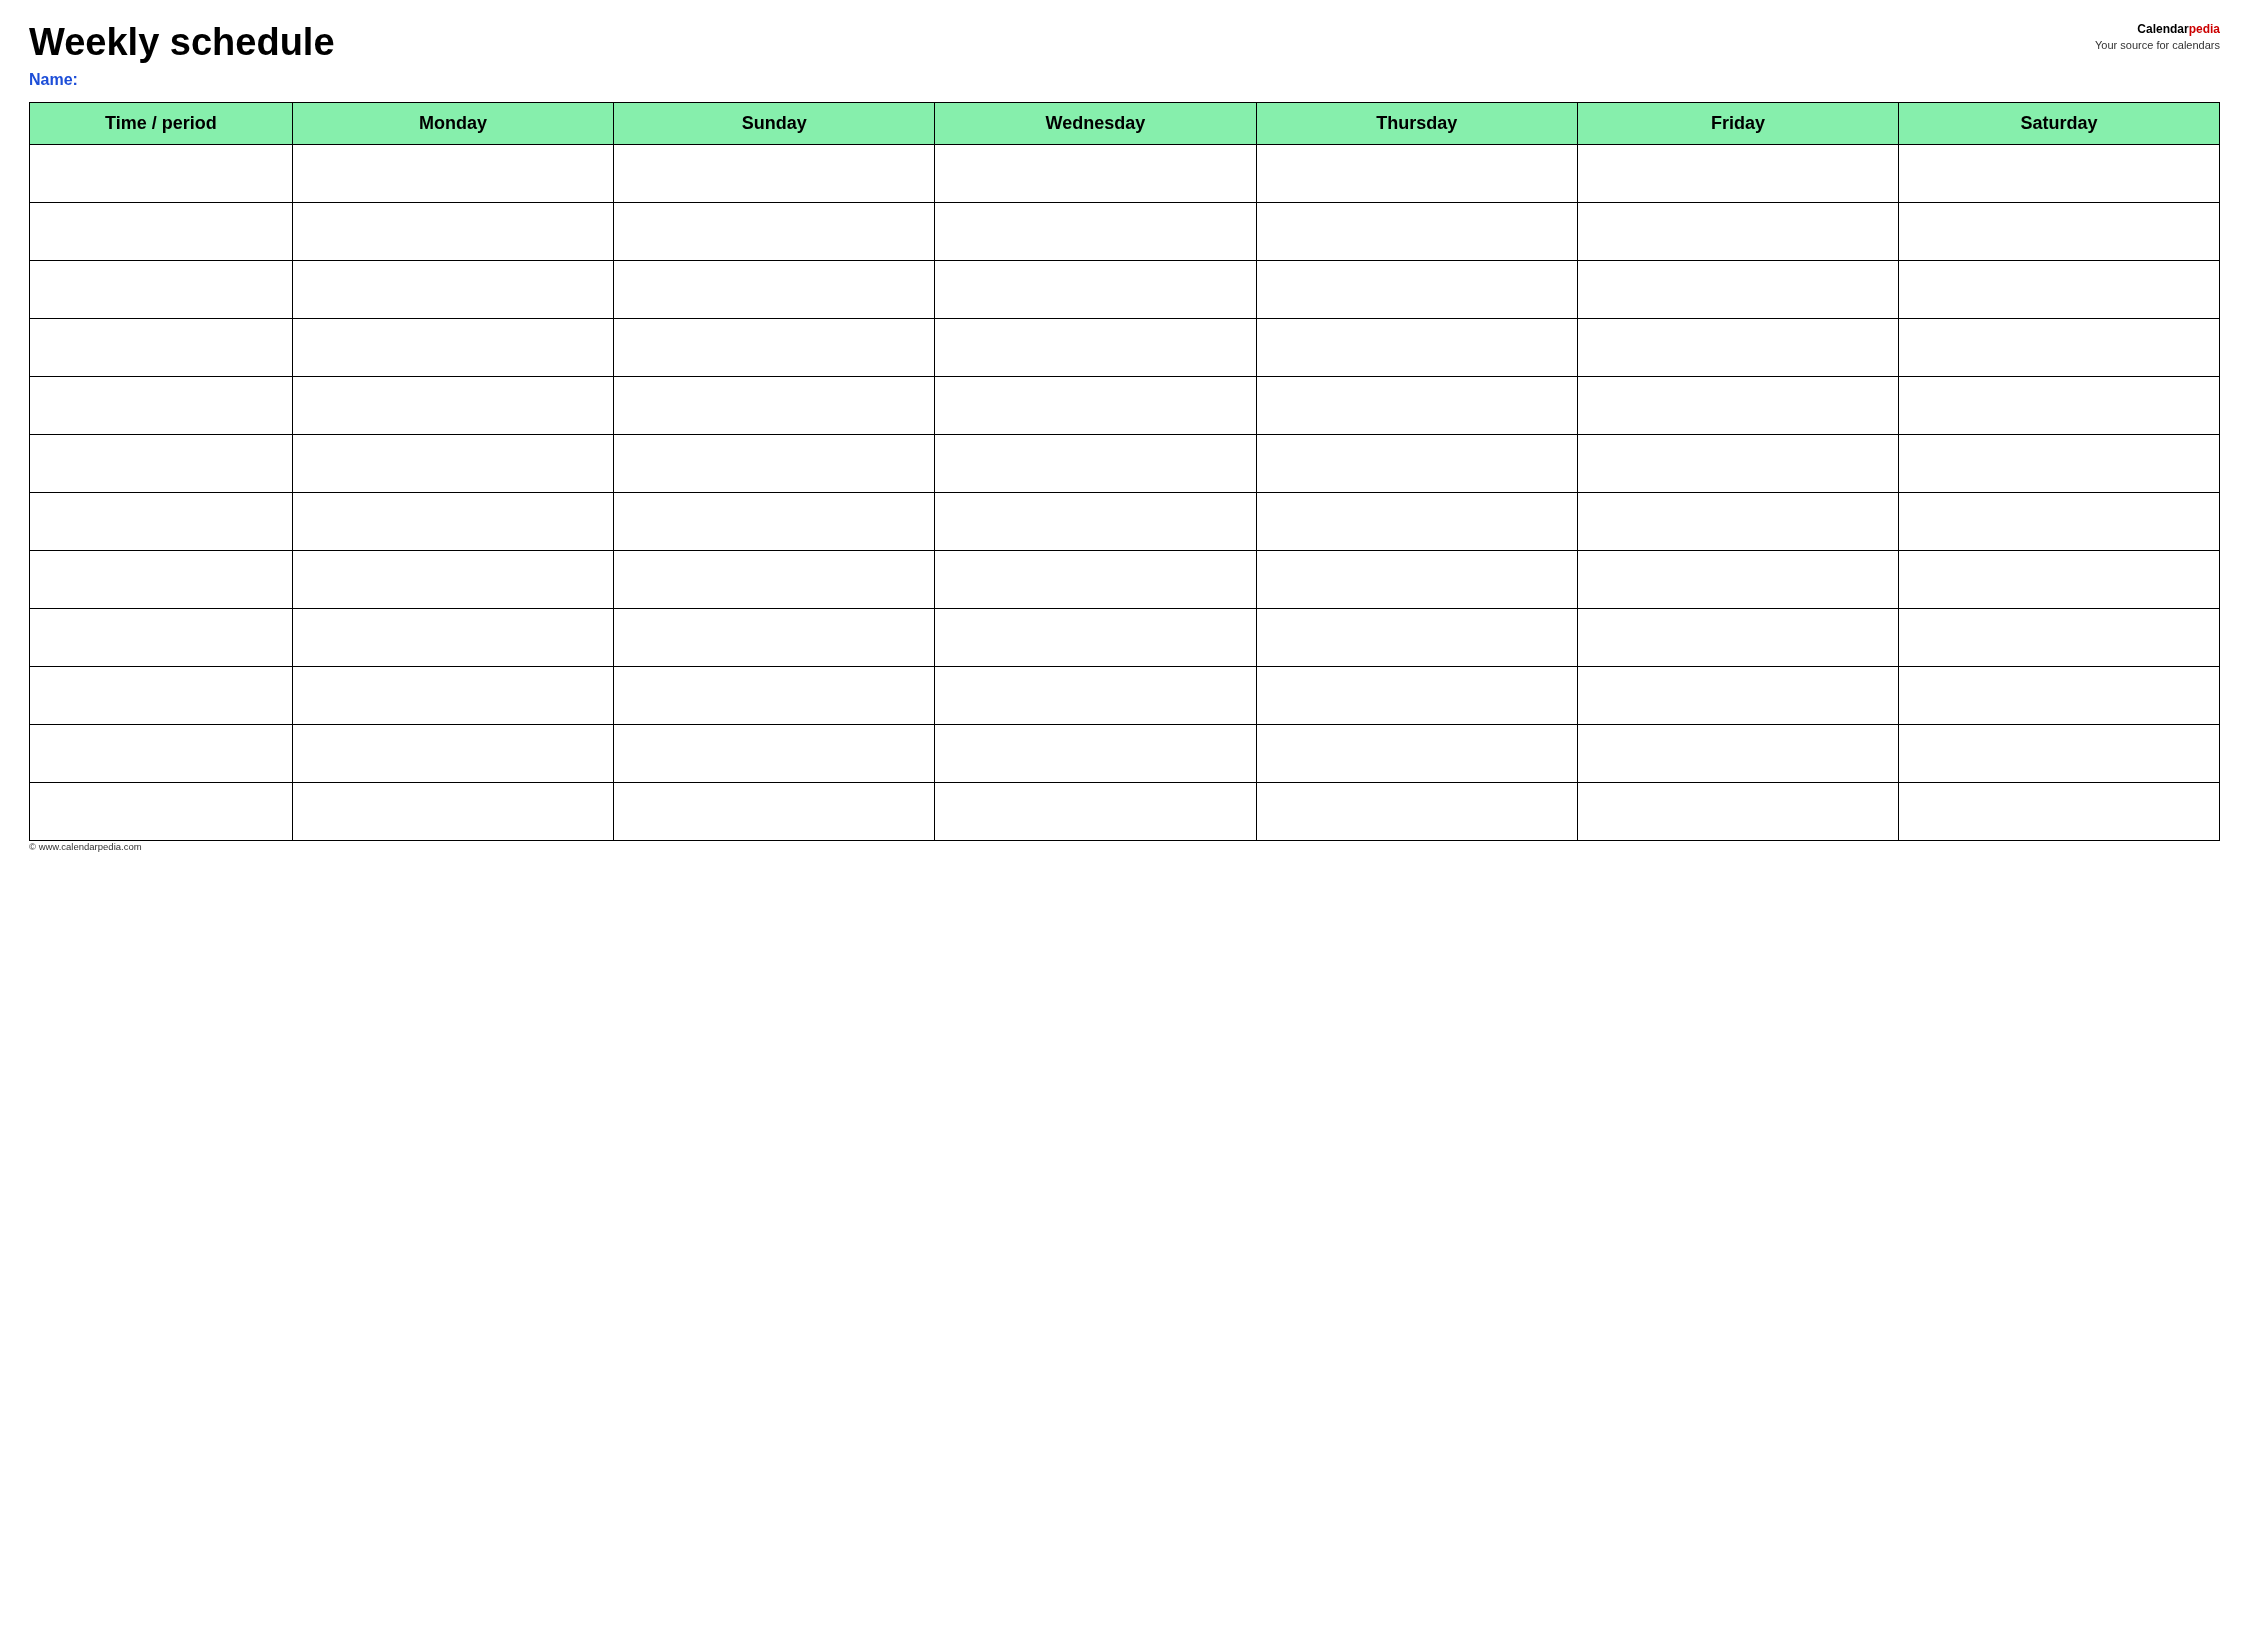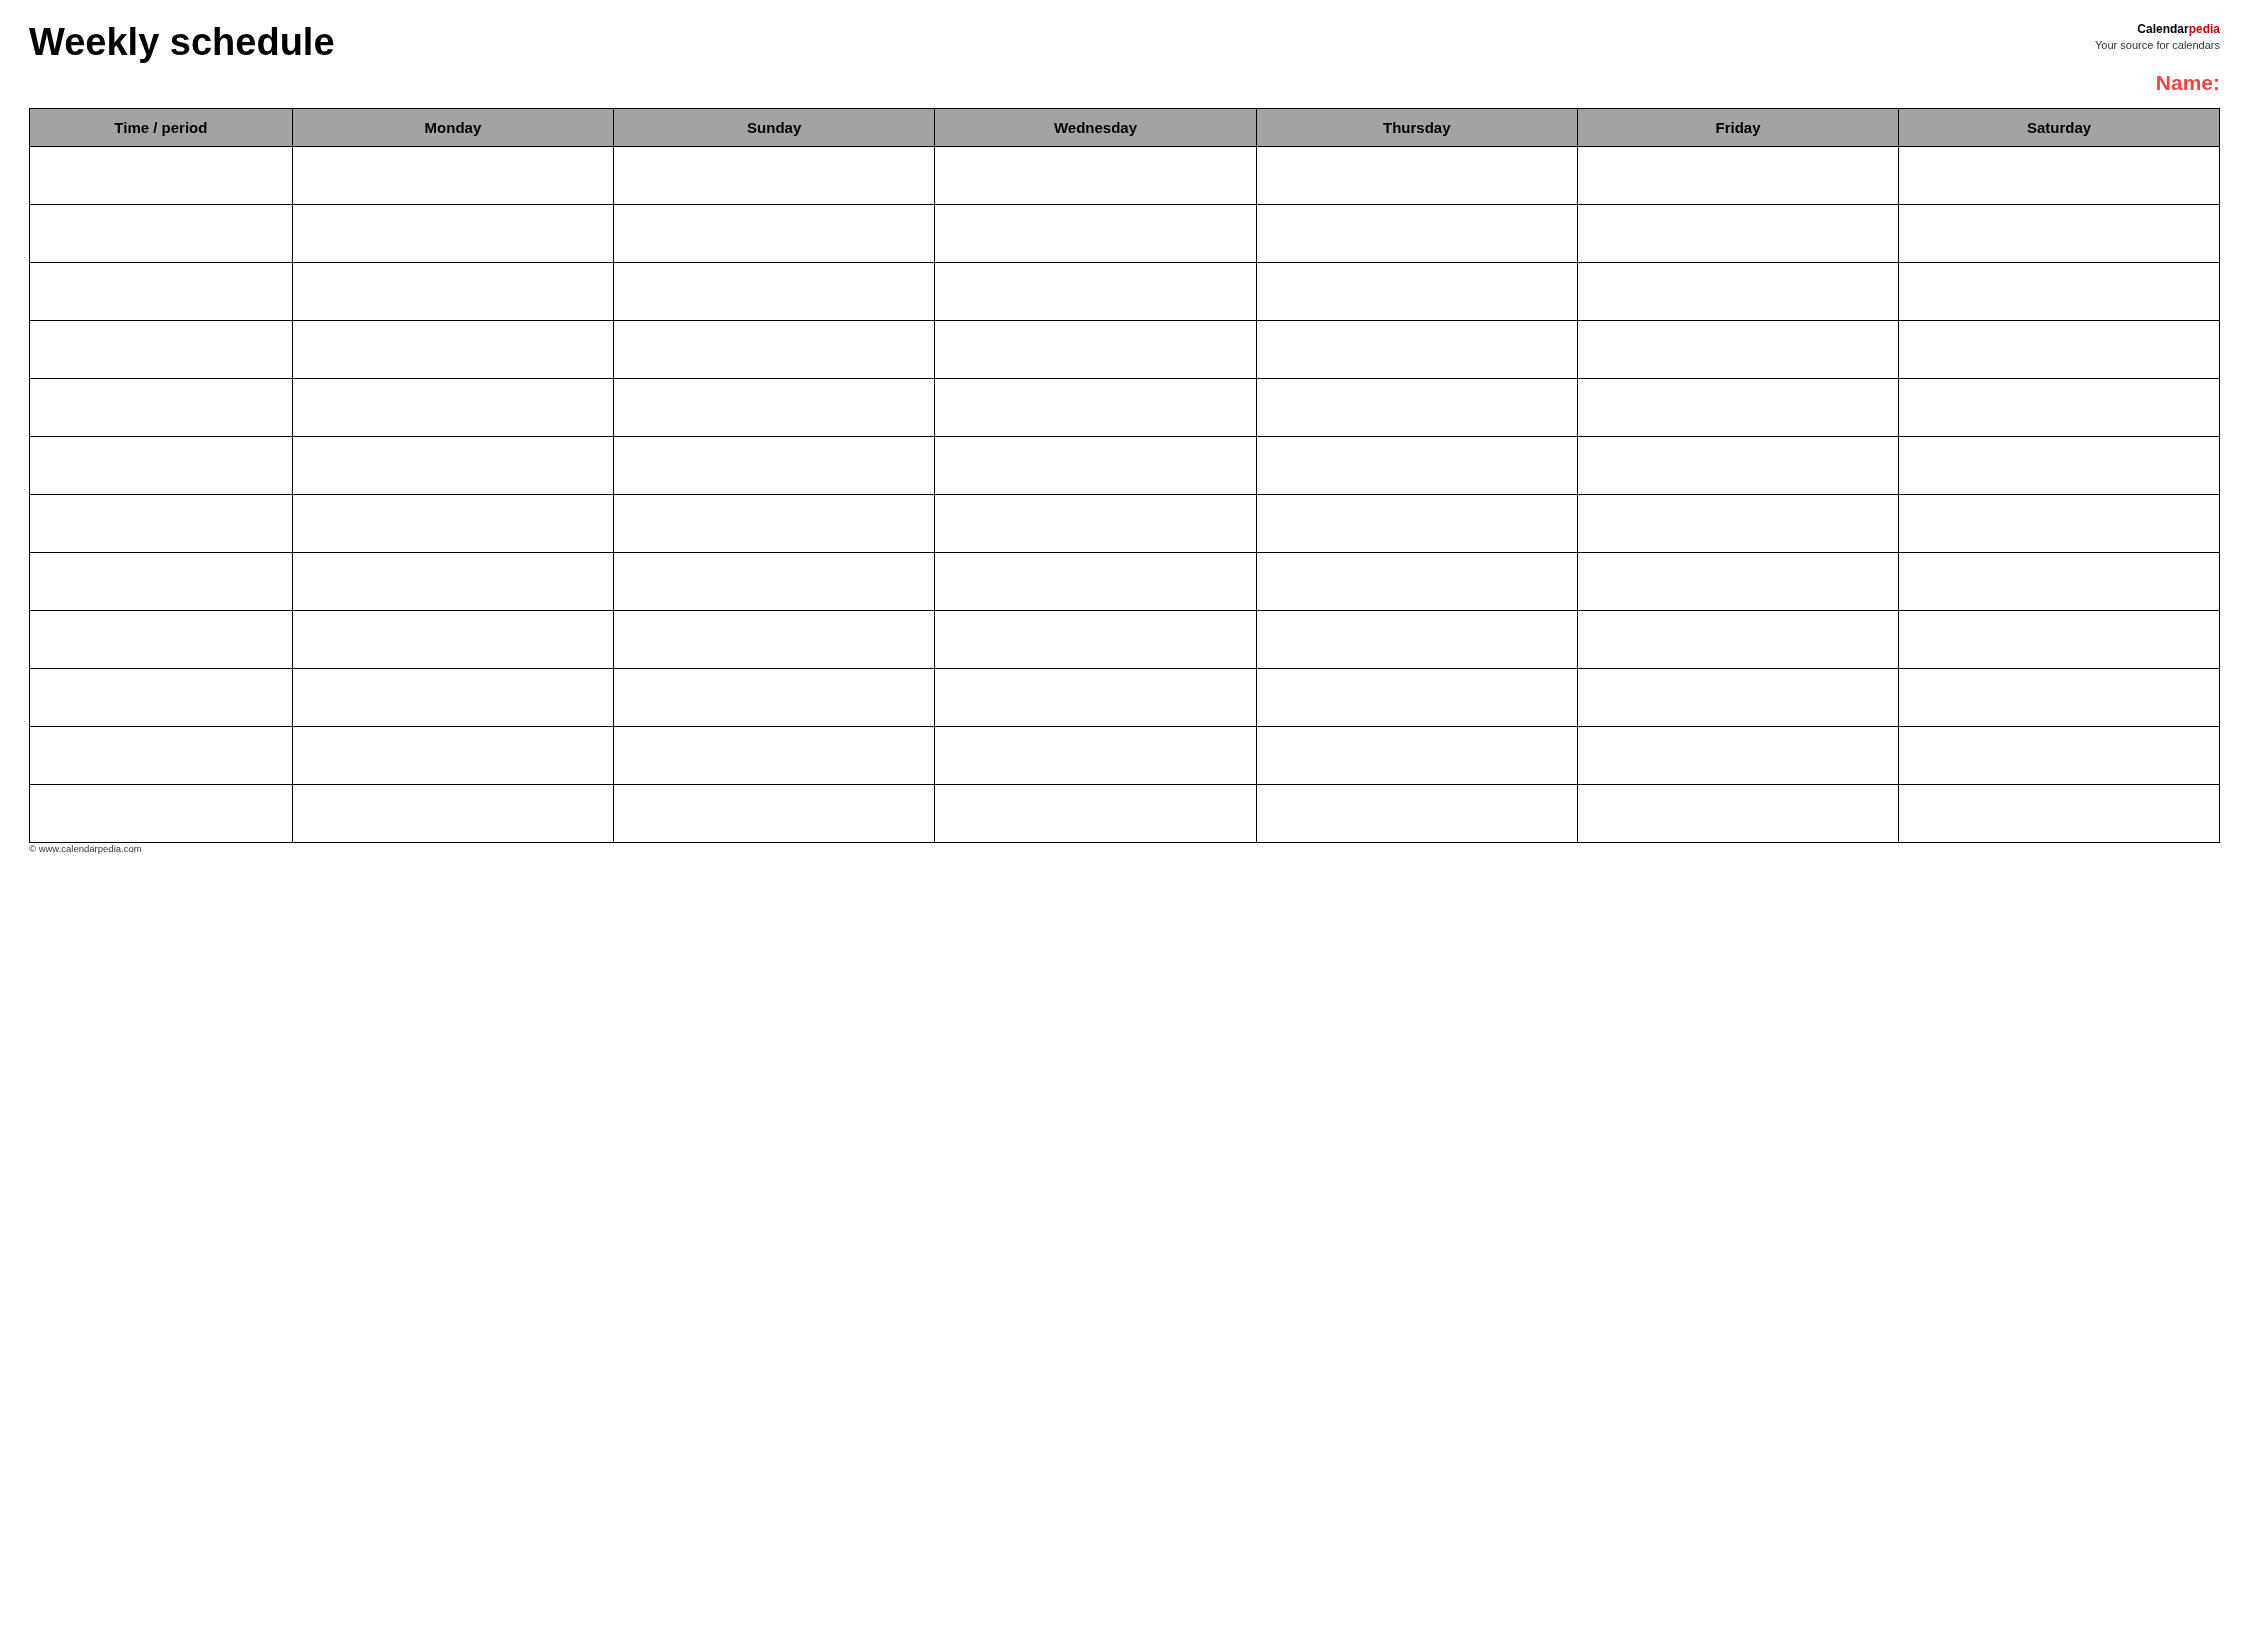--- a/index.html
+++ b/index.html
@@ -45,40 +45,39 @@
     .logo-calendar span.pedia {
       color: #cc0000;
     }
 
     .logo-tagline {
       font-size: 11px;
       color: #333333;
     }
 
     .name-label {
-      font-size: 21px;
-      font-weight: bold;
-      color: #ef4444;
+      font-size: 16px;
+      font-weight: bold;
+      color: #1d4ed8;
       margin-bottom: 13px;
-      text-align: right;
     }
 
     .schedule-table {
       width: 100%;
       border-collapse: collapse;
       border: 1.5px solid #000000;
     }
 
     .schedule-table th {
       border: 1.5px solid #000000;
       padding: 10.2px 5.8px;
       text-align: center;
-      font-size: 15px;
-      font-weight: bold;
-      background: #a3a3a3;
+      font-size: 18px;
+      font-weight: bold;
+      background: #86efac;
       color: #000000;
     }
 
     .schedule-table th.time-header {
       width: 12%;
     }
 
     .schedule-table th.day-header {
       width: 14.67%;
     }

